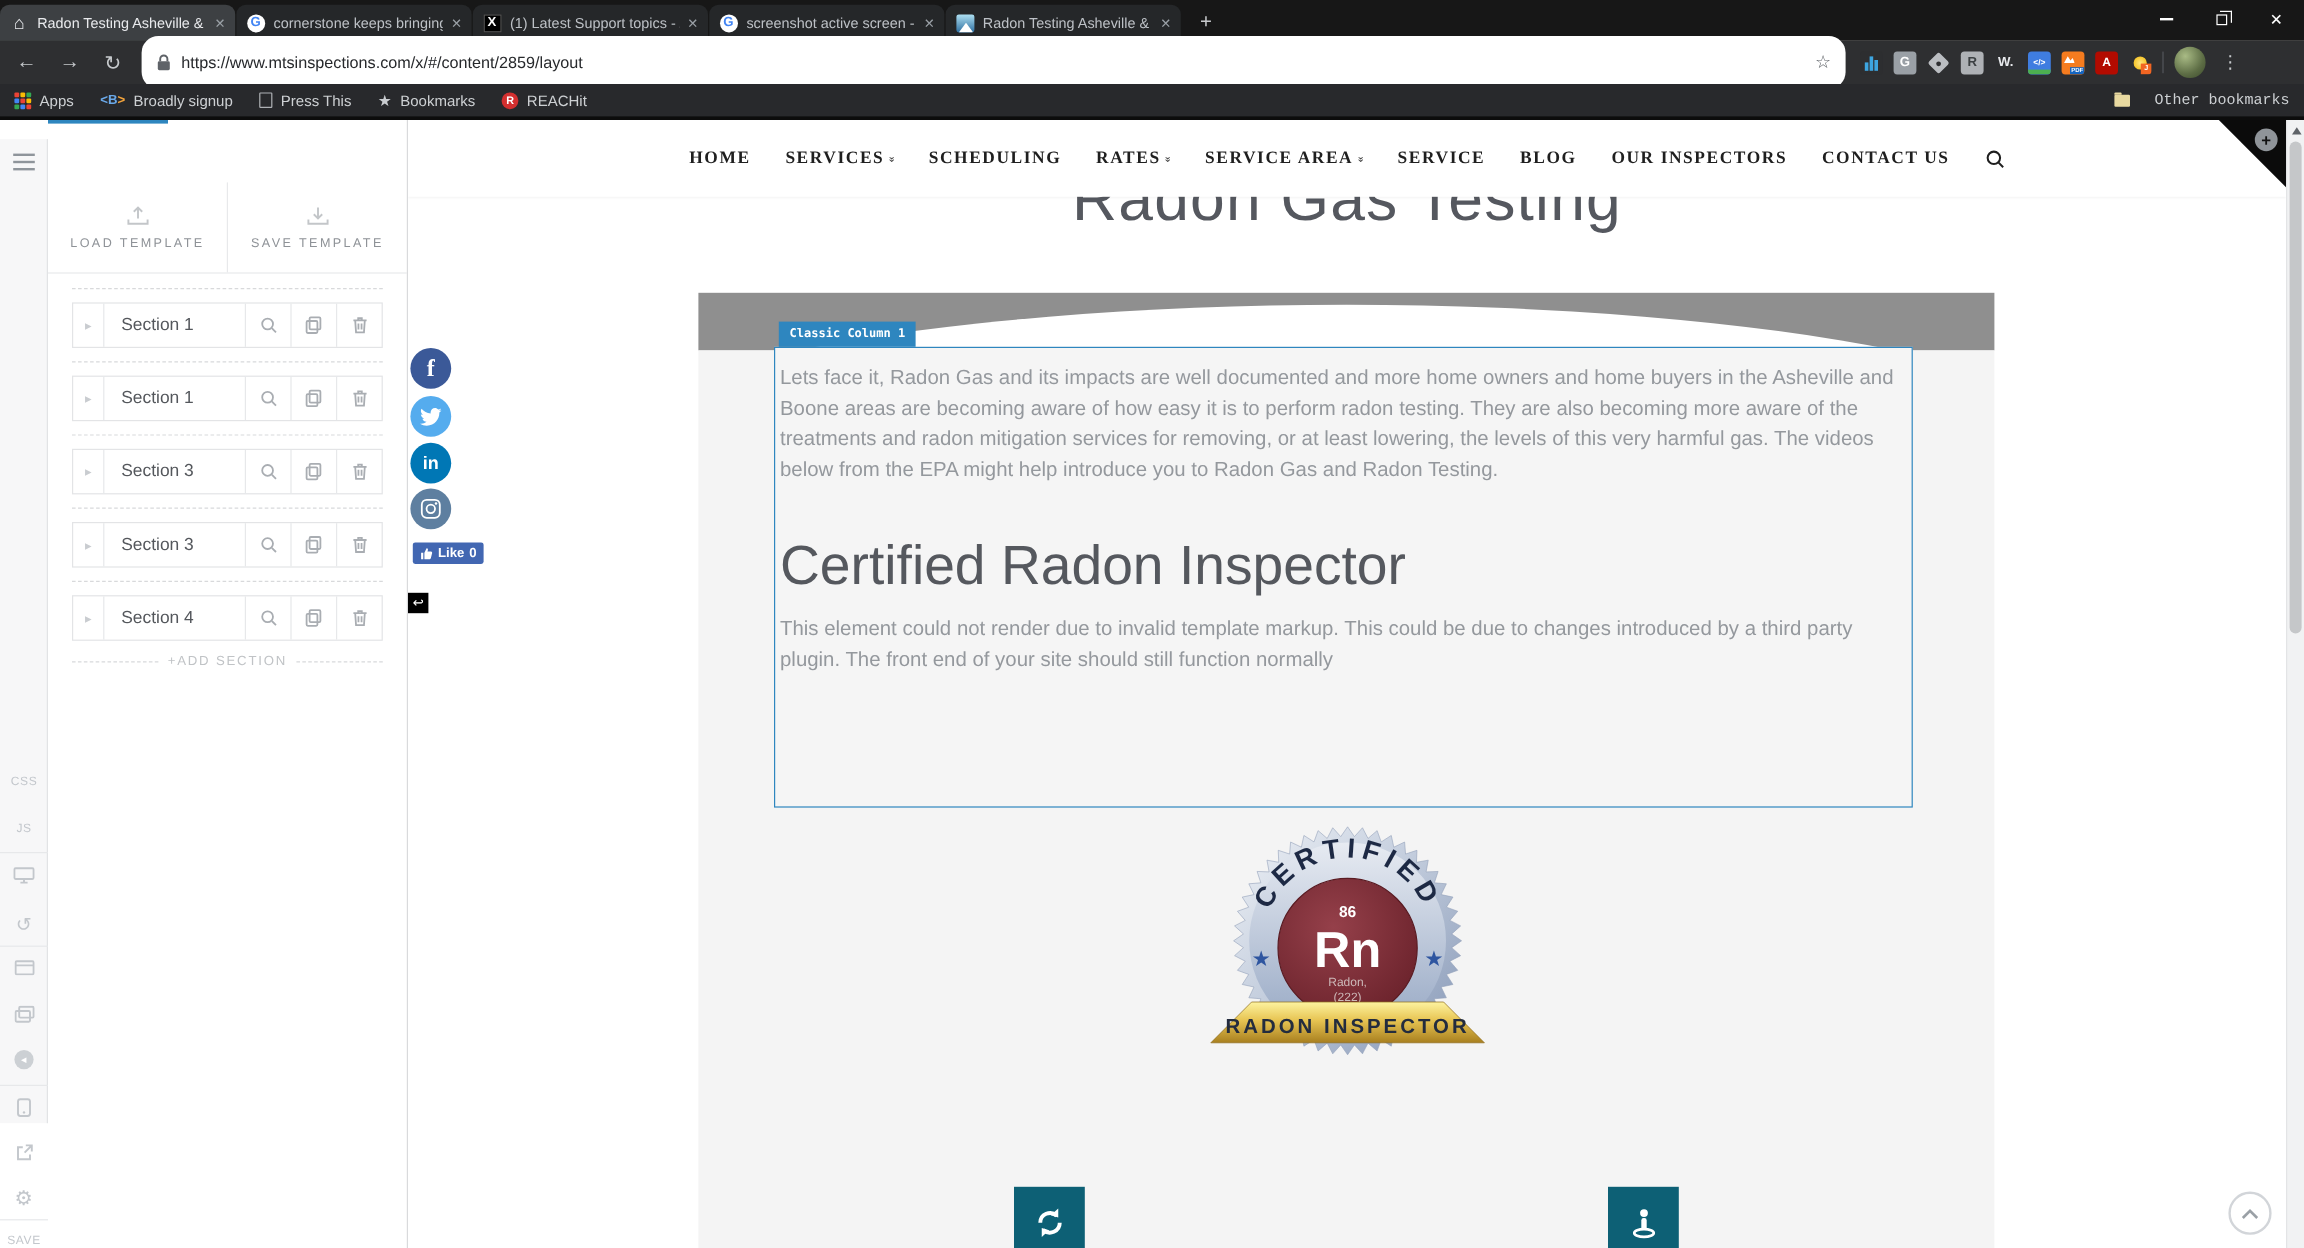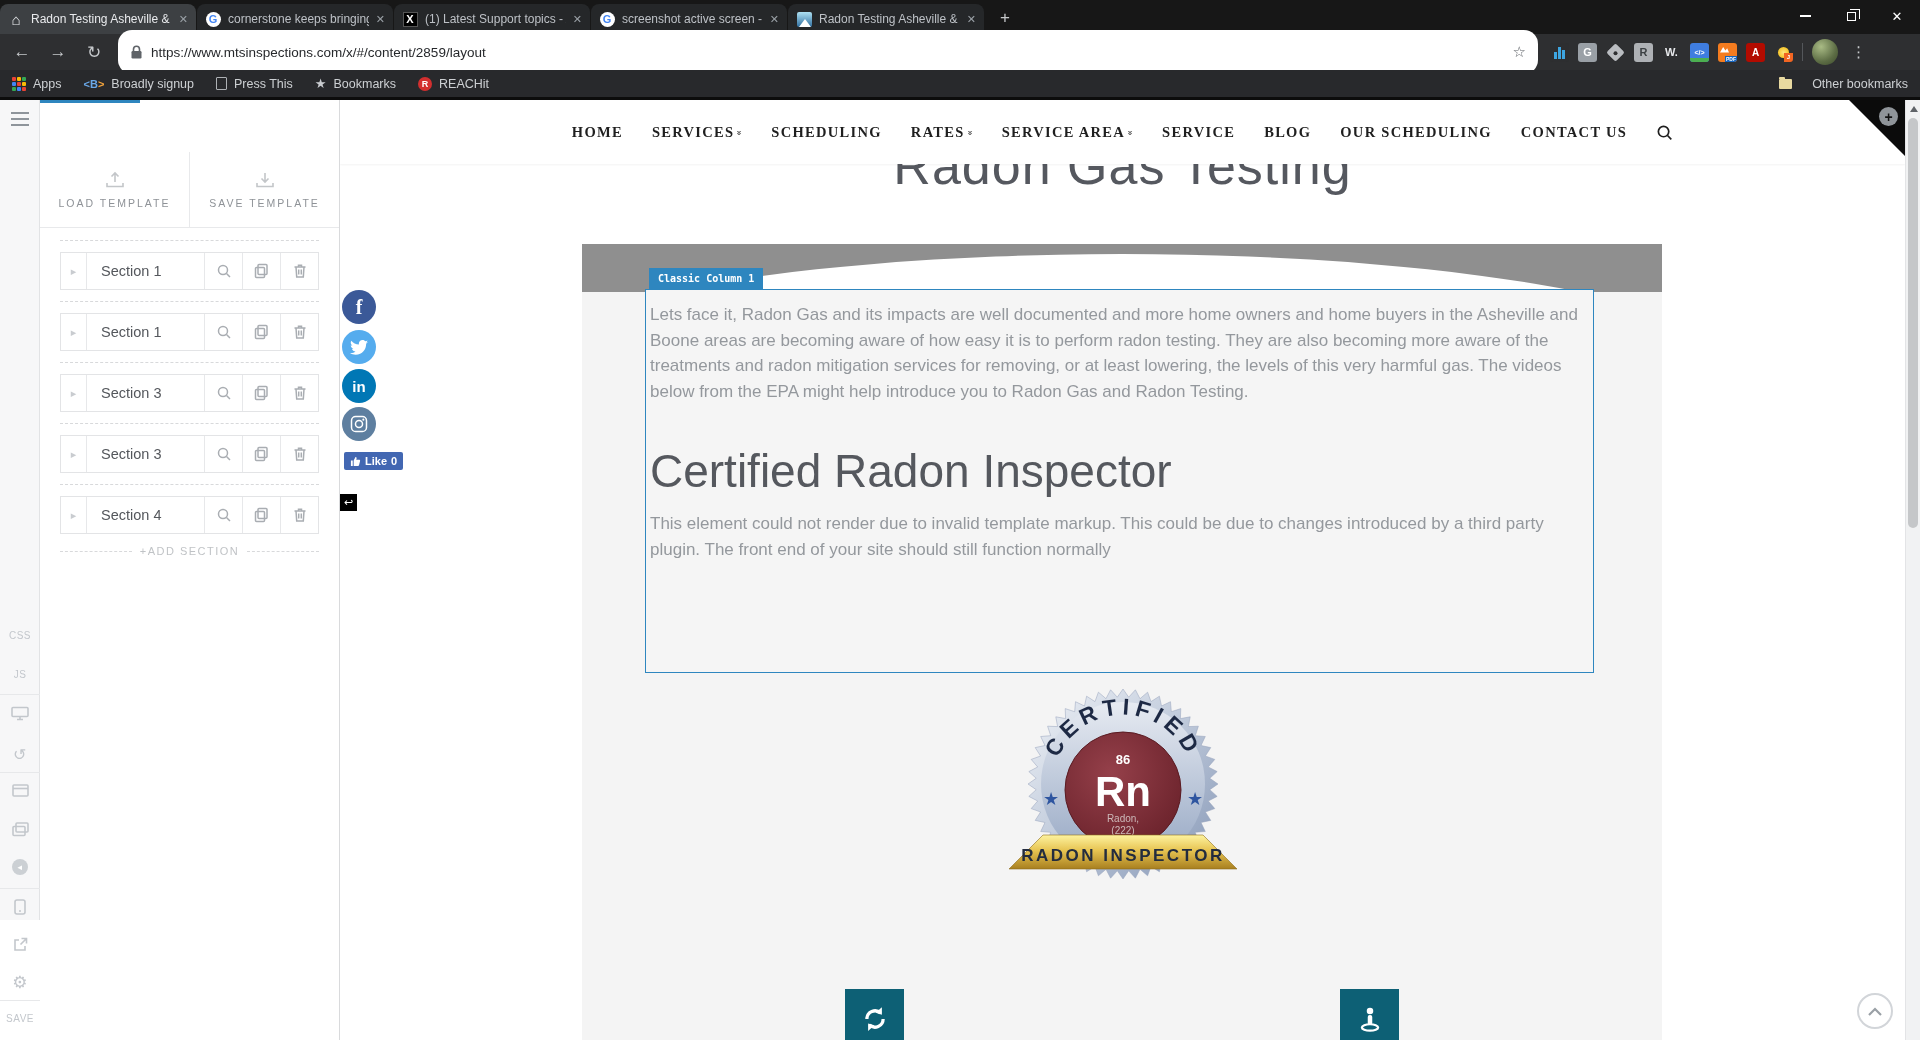--- a/index.html
+++ b/index.html
@@ -74,29 +74,29 @@
   .bm-grid { display:grid; grid-template-columns:repeat(3,4px); grid-gap:1px; }
   .bm-grid i { width:4px; height:4px; border-radius:1px; }
   .bm-grid i:nth-child(1){background:#ea4335}.bm-grid i:nth-child(2){background:#fbbc05}.bm-grid i:nth-child(3){background:#34a853}
   .bm-grid i:nth-child(4){background:#4285f4}.bm-grid i:nth-child(5){background:#ea4335}.bm-grid i:nth-child(6){background:#fbbc05}
   .bm-grid i:nth-child(7){background:#34a853}.bm-grid i:nth-child(8){background:#4285f4}.bm-grid i:nth-child(9){background:#ea4335}
   .bm-b { color:#6aa8e8; font-weight:bold; font-size:11px; } .bm-b b{color:#f2a33c;}
   .bm-page { width:11px; height:13px; border:1.3px solid #aeb1b5; border-radius:1px; position:relative; }
   .bm-star { color:#c9ccd0; font-size:13px; }
   .bm-reach { width:14px; height:14px; border-radius:50%; background:#d32f2f; color:#fff; font-size:9px;
     font-weight:bold; display:flex; align-items:center; justify-content:center; }
-  .bm-other { margin-left:auto; display:flex; align-items:center; gap:20px; }
+  .bm-other { margin-left:auto; display:flex; align-items:center; gap:20px;font-family:Liberation Mono, monospace; }
   .bm-folder { width:13px; height:10px; background:#e8d9a0; border-radius:1px; position:relative; }
   .bm-folder::before { content:""; position:absolute; top:-2px; left:0; width:6px; height:2px; background:#e8d9a0; border-radius:1px 1px 0 0; }
 
   
   .workspace { position:absolute; top:100px; left:0; width:1905px; height:940px; background:#fff; }
 
   
-  .rail { position:absolute; left:0; top:0; width:40px; height:820px; background:#f7f7f8; border-right:1px solid #e2e3e5; }
+  .rail { position:absolute; left:0; top:16px; width:40px; height:820px; background:#f7f7f8; border-right:1px solid #e2e3e5; }
   .hamburger { position:absolute; top:12px; left:11px; width:18px; }
   .hamburger i { display:block; height:2px; background:#8f959b; margin-bottom:4px; }
   .railitem { position:absolute; left:0; width:40px; text-align:center; color:#c3c7cc;
     font-size:10px; letter-spacing:.5px; }
   .raildiv { position:absolute; left:0; width:40px; border-top:1px solid #e7e8ea; }
   .railsvg { stroke:#c3c7cc; fill:none; stroke-width:1.6; }
   .circbtn { width:16px; height:16px; border-radius:50%; background:#ccd0d4; color:#fff; font-size:9px;
     display:flex; align-items:center; justify-content:center; margin:0 auto; }
 
   
@@ -535,21 +535,21 @@
             <span>SERVICE AREA</span>
             <span class="ddcaret">»</span>
           </span>
         <span class="navitem">
             <span>SERVICE</span>
           </span>
         <span class="navitem">
             <span>BLOG</span>
           </span>
         <span class="navitem">
-            <span>OUR SCHEDULING</span>
+            <span>OUR INSPECTORS</span>
           </span>
         <span class="navitem">
             <span>CONTACT US</span>
           </span>
         <span class="navitem">
           <svg width="17" height="17" viewBox="0 0 18 18">
               <circle cx="8" cy="8" r="5.5" fill="none" stroke="#1f1f1f" stroke-width="1.8"></circle>
               <path d="m12.2 12.2 4 4" stroke="#1f1f1f" stroke-width="1.8"></path>
             </svg>
         </span>

